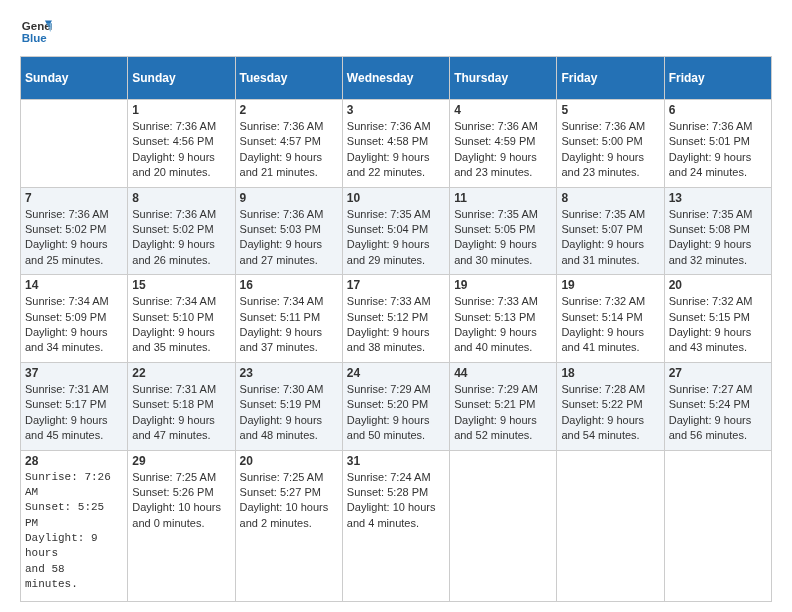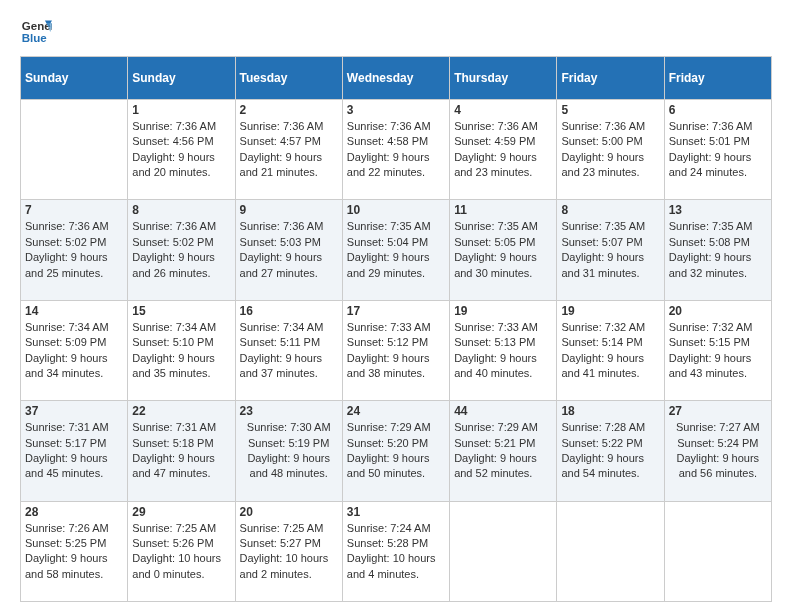--- a/index.html
+++ b/index.html
@@ -277,21 +277,21 @@
           </td>
           <td>
             <span class="day-number">22</span>
             <div class="day-info" style="white-space: pre-line;">Sunrise: 7:31 AM
 Sunset: 5:18 PM
 Daylight: 9 hours
 and 47 minutes.</div>
           </td>
           <td>
             <span class="day-number">23</span>
-            <div class="day-info" style="white-space: pre-line; text-align: center;">Sunrise: 7:30 AM
+            <div class="day-info" style="white-space: pre-line;">Sunrise: 7:30 AM
 Sunset: 5:19 PM
 Daylight: 9 hours
 and 48 minutes.</div>
           </td>
           <td>
             <span class="day-number">24</span>
             <div class="day-info" style="white-space: pre-line;">Sunrise: 7:29 AM
 Sunset: 5:20 PM
 Daylight: 9 hours
 and 50 minutes.</div>
@@ -305,30 +305,30 @@
           </td>
           <td>
             <span class="day-number">18</span>
             <div class="day-info" style="white-space: pre-line;">Sunrise: 7:28 AM
 Sunset: 5:22 PM
 Daylight: 9 hours
 and 54 minutes.</div>
           </td>
           <td>
             <span class="day-number">27</span>
-            <div class="day-info" style="white-space: pre-line; text-align: center;">Sunrise: 7:27 AM
+            <div class="day-info" style="white-space: pre-line;">Sunrise: 7:27 AM
 Sunset: 5:24 PM
 Daylight: 9 hours
 and 56 minutes.</div>
           </td>
         </tr>
         <tr class="row-white">
           <td>
             <span class="day-number">28</span>
-            <div class="day-info" style="white-space: pre-line;">Sunrise: 7:26 AM
+            <div class="day-info" style="white-space: pre-line; font-family: Liberation Mono, monospace;">Sunrise: 7:26 AM
 Sunset: 5:25 PM
 Daylight: 9 hours
 and 58 minutes.</div>
           </td>
           <td>
             <span class="day-number">29</span>
             <div class="day-info" style="white-space: pre-line;">Sunrise: 7:25 AM
 Sunset: 5:26 PM
 Daylight: 10 hours
 and 0 minutes.</div>

